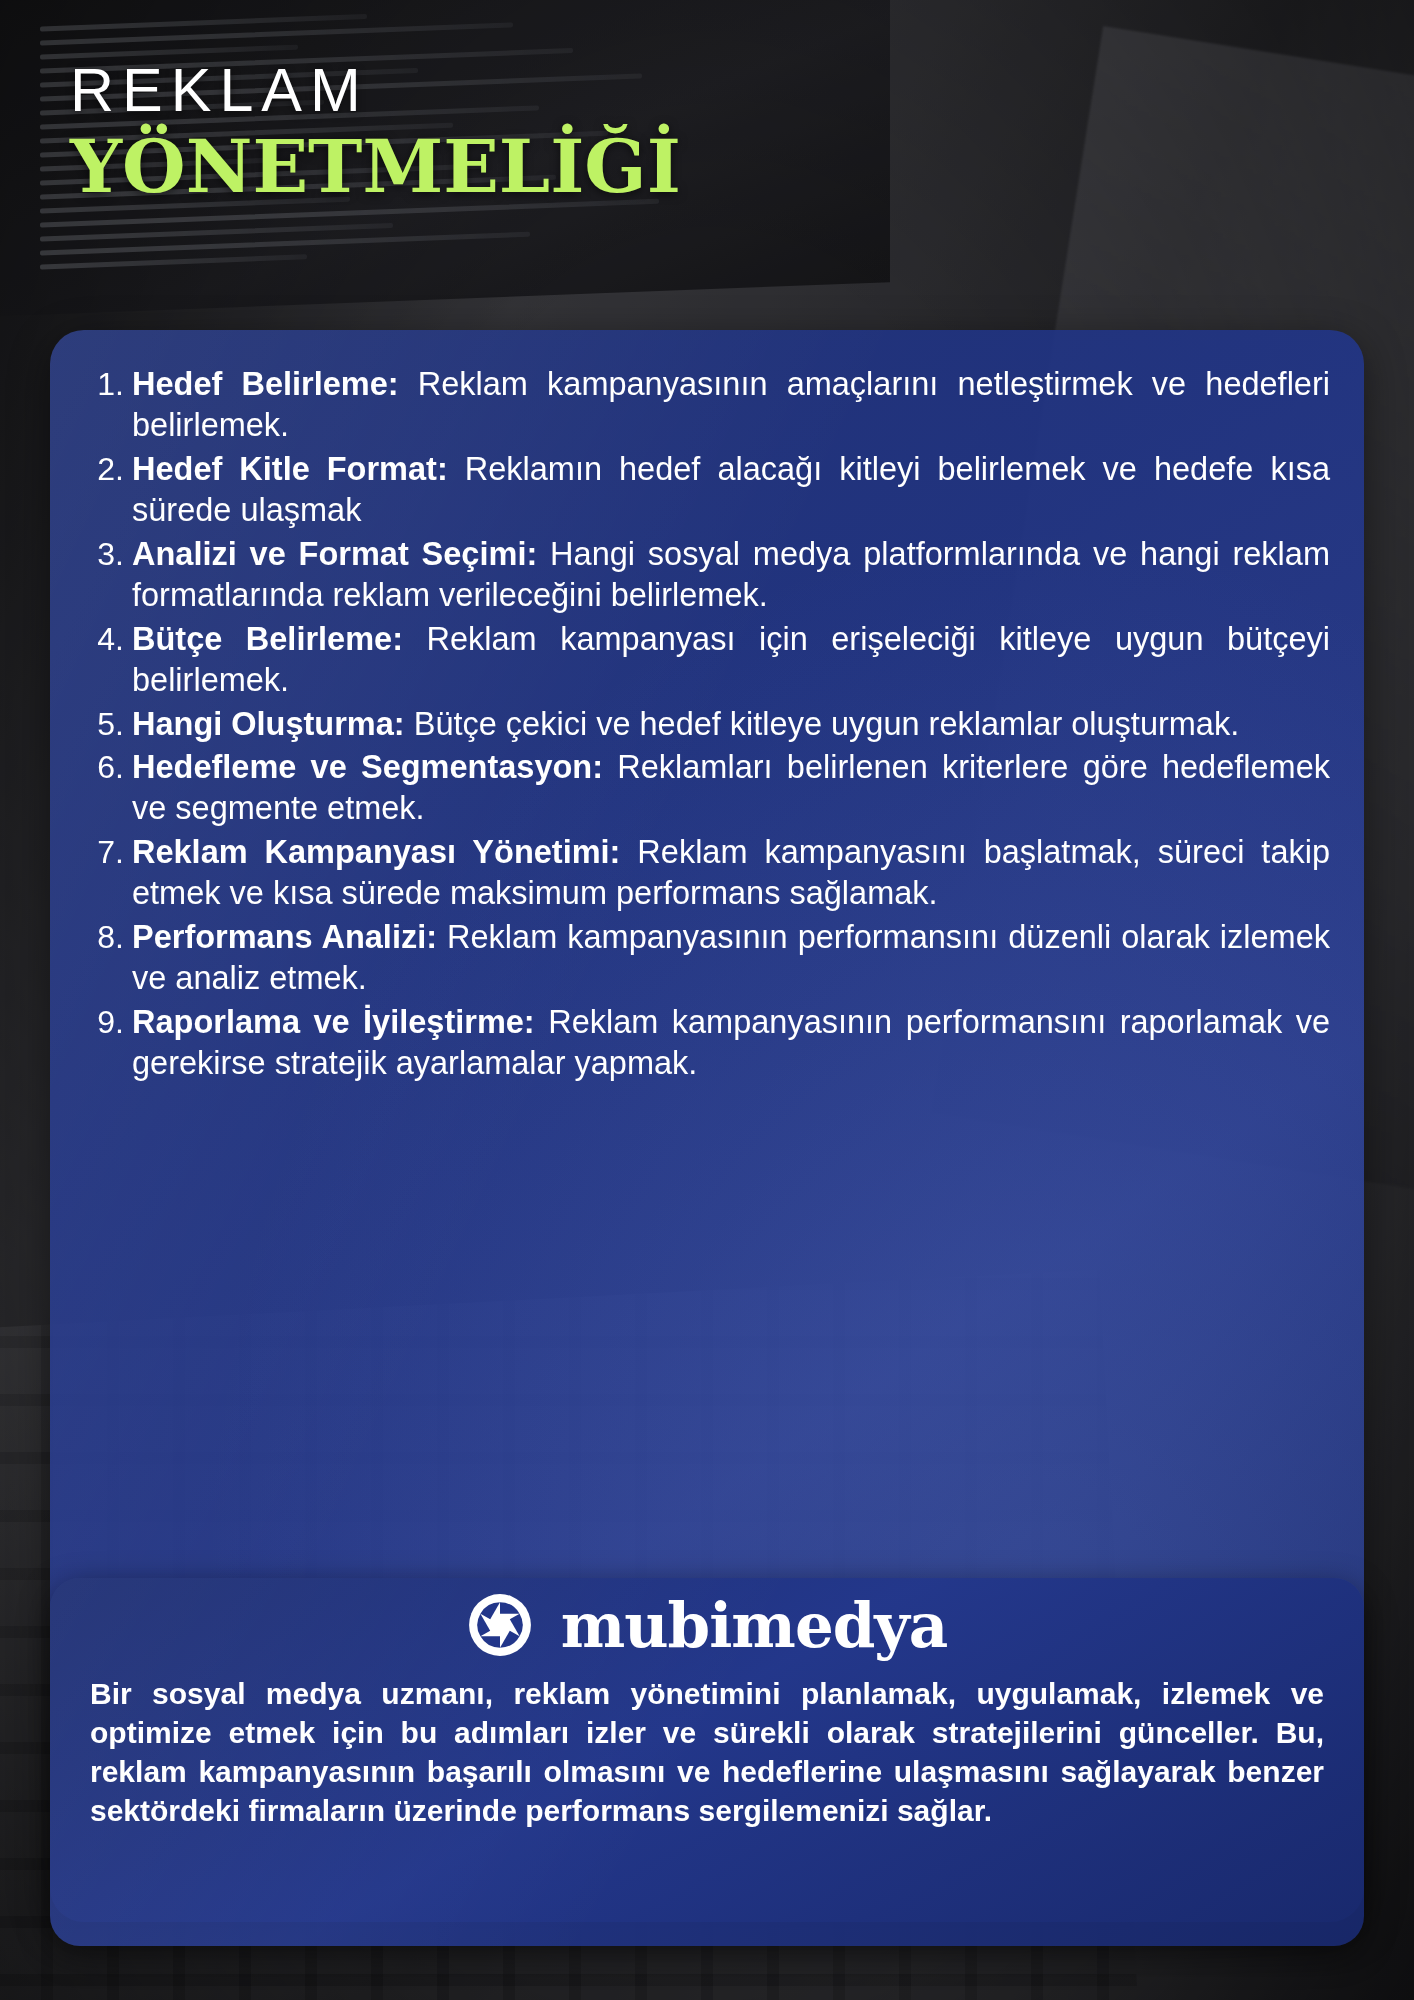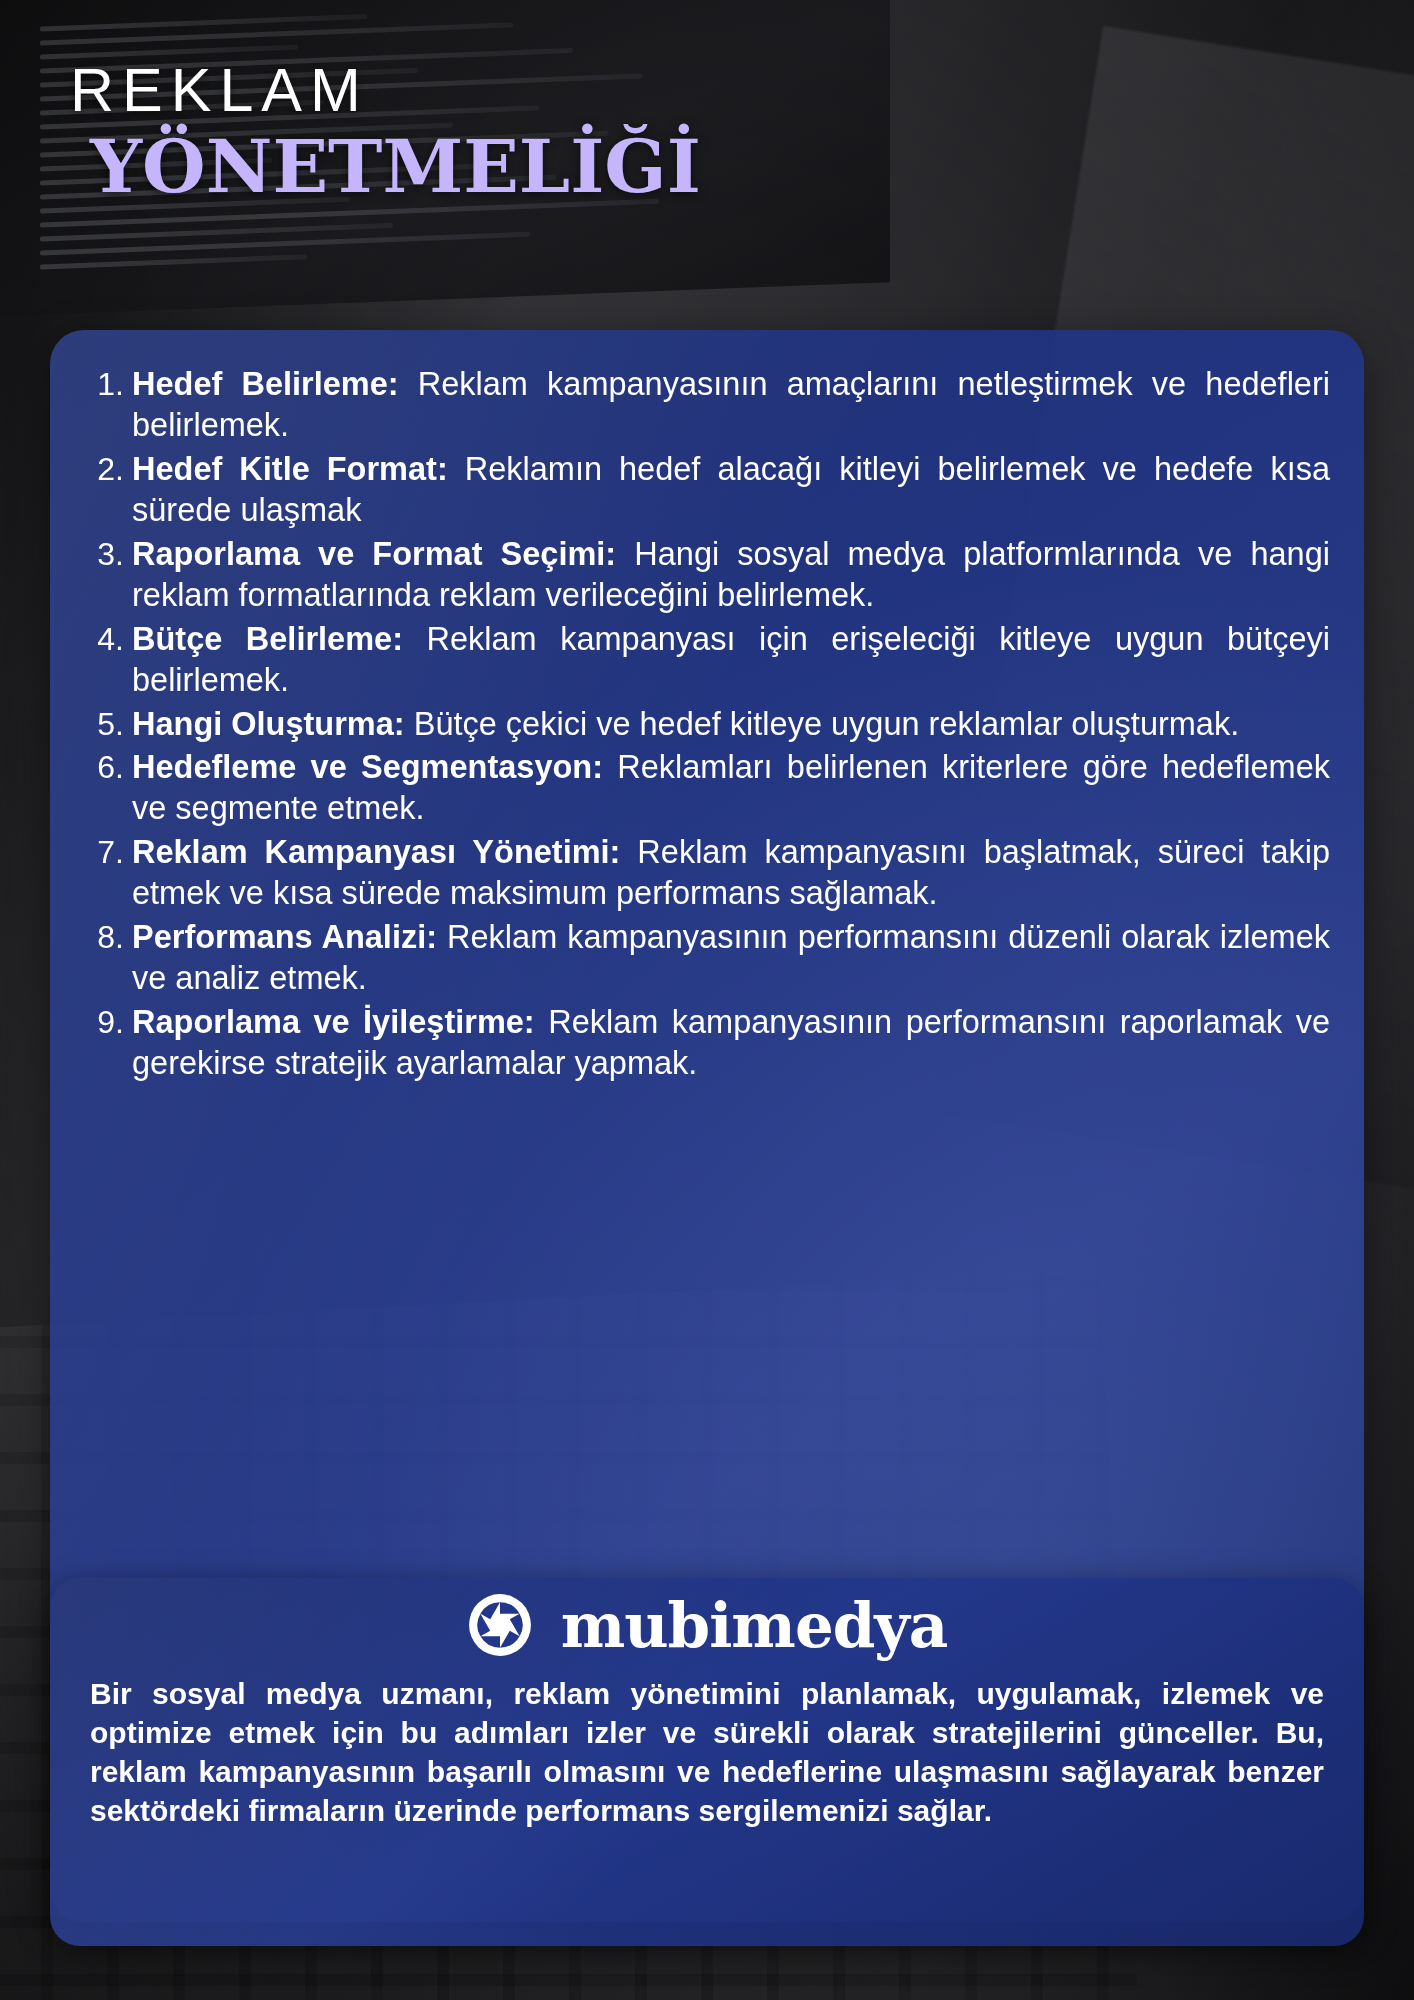--- a/index.html
+++ b/index.html
@@ -89,25 +89,24 @@
     letter-spacing: 8px;
     font-size: 61px;
     color: #ffffff;
     line-height: 1.05;
     text-shadow: 0 2px 8px rgba(0,0,0,.55);
   }
   .title-bottom {
     font-family: "DejaVu Serif", "Liberation Serif", serif;
     font-weight: 700;
     font-size: 73px;
-    color: #c4b5fd;
+    color: #bef264;
     line-height: 1.12;
     margin-top: 4px;
     text-shadow: 0 2px 10px rgba(0,0,0,.6);
-    margin-left: 20px;
   }
 
   
   .card {
     position: absolute;
     left: 50px;
     top: 330px;
     width: 1314px;
     height: 1592px;
     border-radius: 34px;
@@ -247,21 +246,21 @@
   <div class="card">
     <div class="card-sheen"></div>
     <ol class="list">
       <li>
         <b>Hedef Belirleme:</b><span> Reklam kampanyasının amaçlarını netleştirmek ve hedefleri belirlemek.</span>
       </li>
       <li>
         <b>Hedef Kitle Format:</b><span> Reklamın hedef alacağı kitleyi belirlemek ve  hedefe kısa sürede ulaşmak</span>
       </li>
       <li>
-        <b>Raporlama ve Format Seçimi:</b><span> Hangi sosyal medya platformlarında ve hangi reklam formatlarında reklam verileceğini belirlemek.</span>
+        <b>Analizi ve Format Seçimi:</b><span> Hangi sosyal medya platformlarında ve hangi reklam formatlarında reklam verileceğini belirlemek.</span>
       </li>
       <li>
         <b>Bütçe Belirleme:</b><span> Reklam kampanyası için erişeleciği kitleye uygun bütçeyi belirlemek.</span>
       </li>
       <li>
         <b>Hangi Oluşturma:</b><span> Bütçe çekici ve hedef kitleye uygun reklamlar oluşturmak.</span>
       </li>
       <li>
         <b>Hedefleme ve Segmentasyon:</b><span> Reklamları belirlenen kriterlere göre hedeflemek ve segmente etmek.</span>
       </li>

